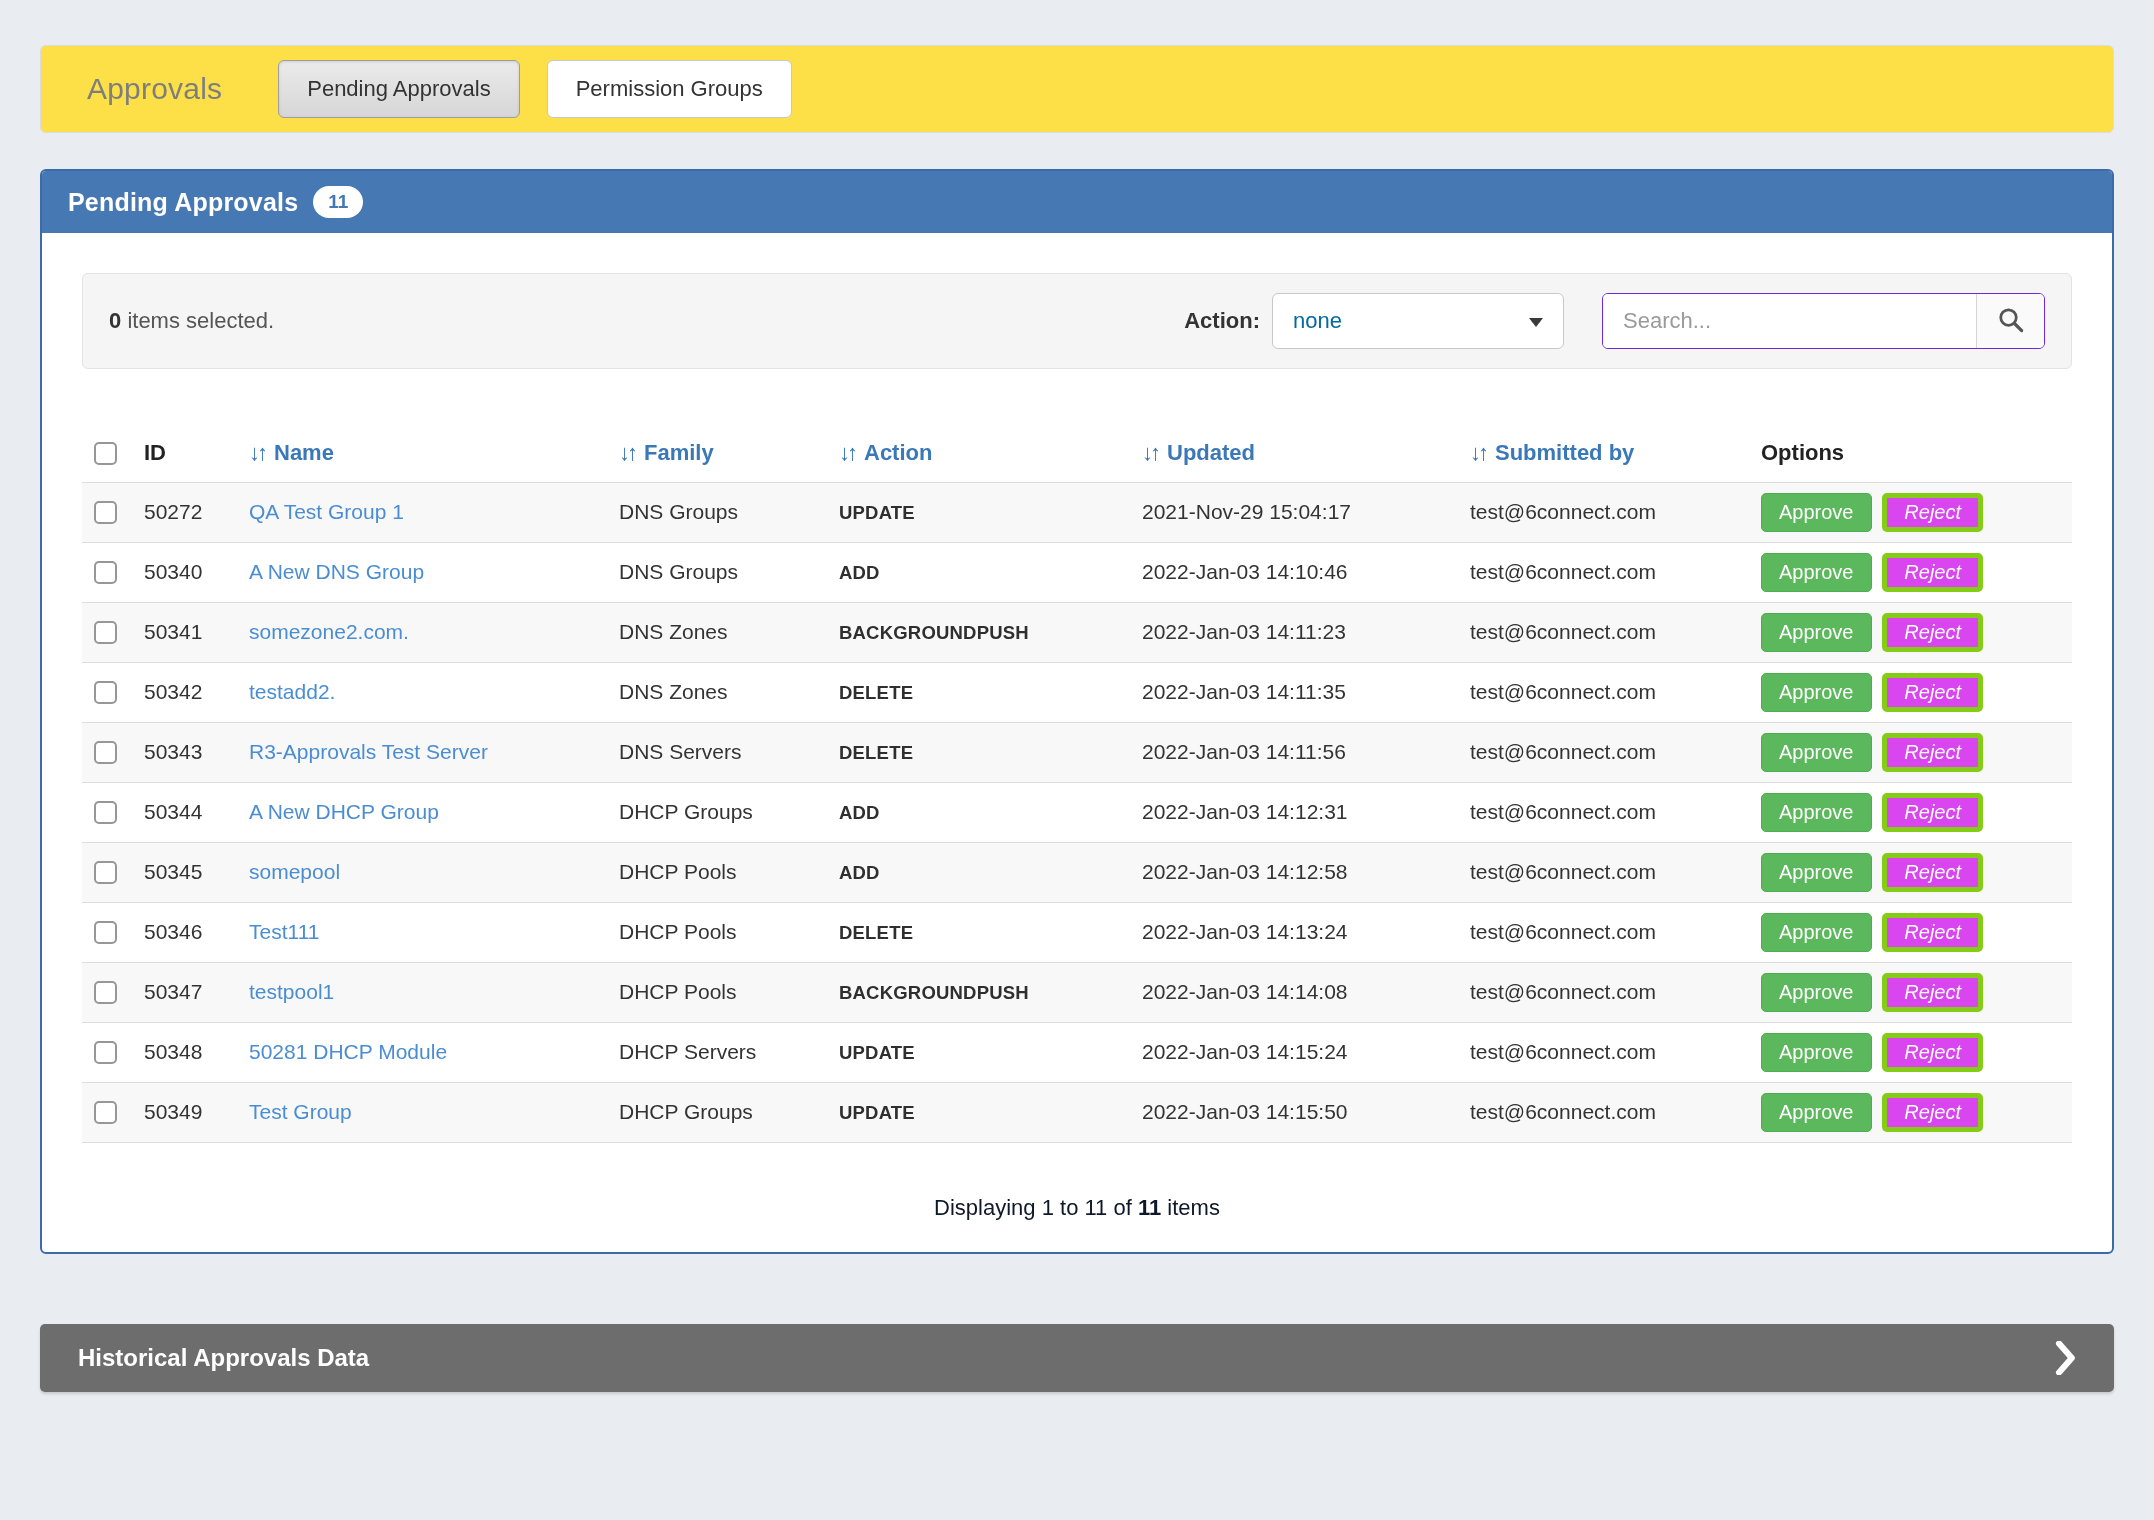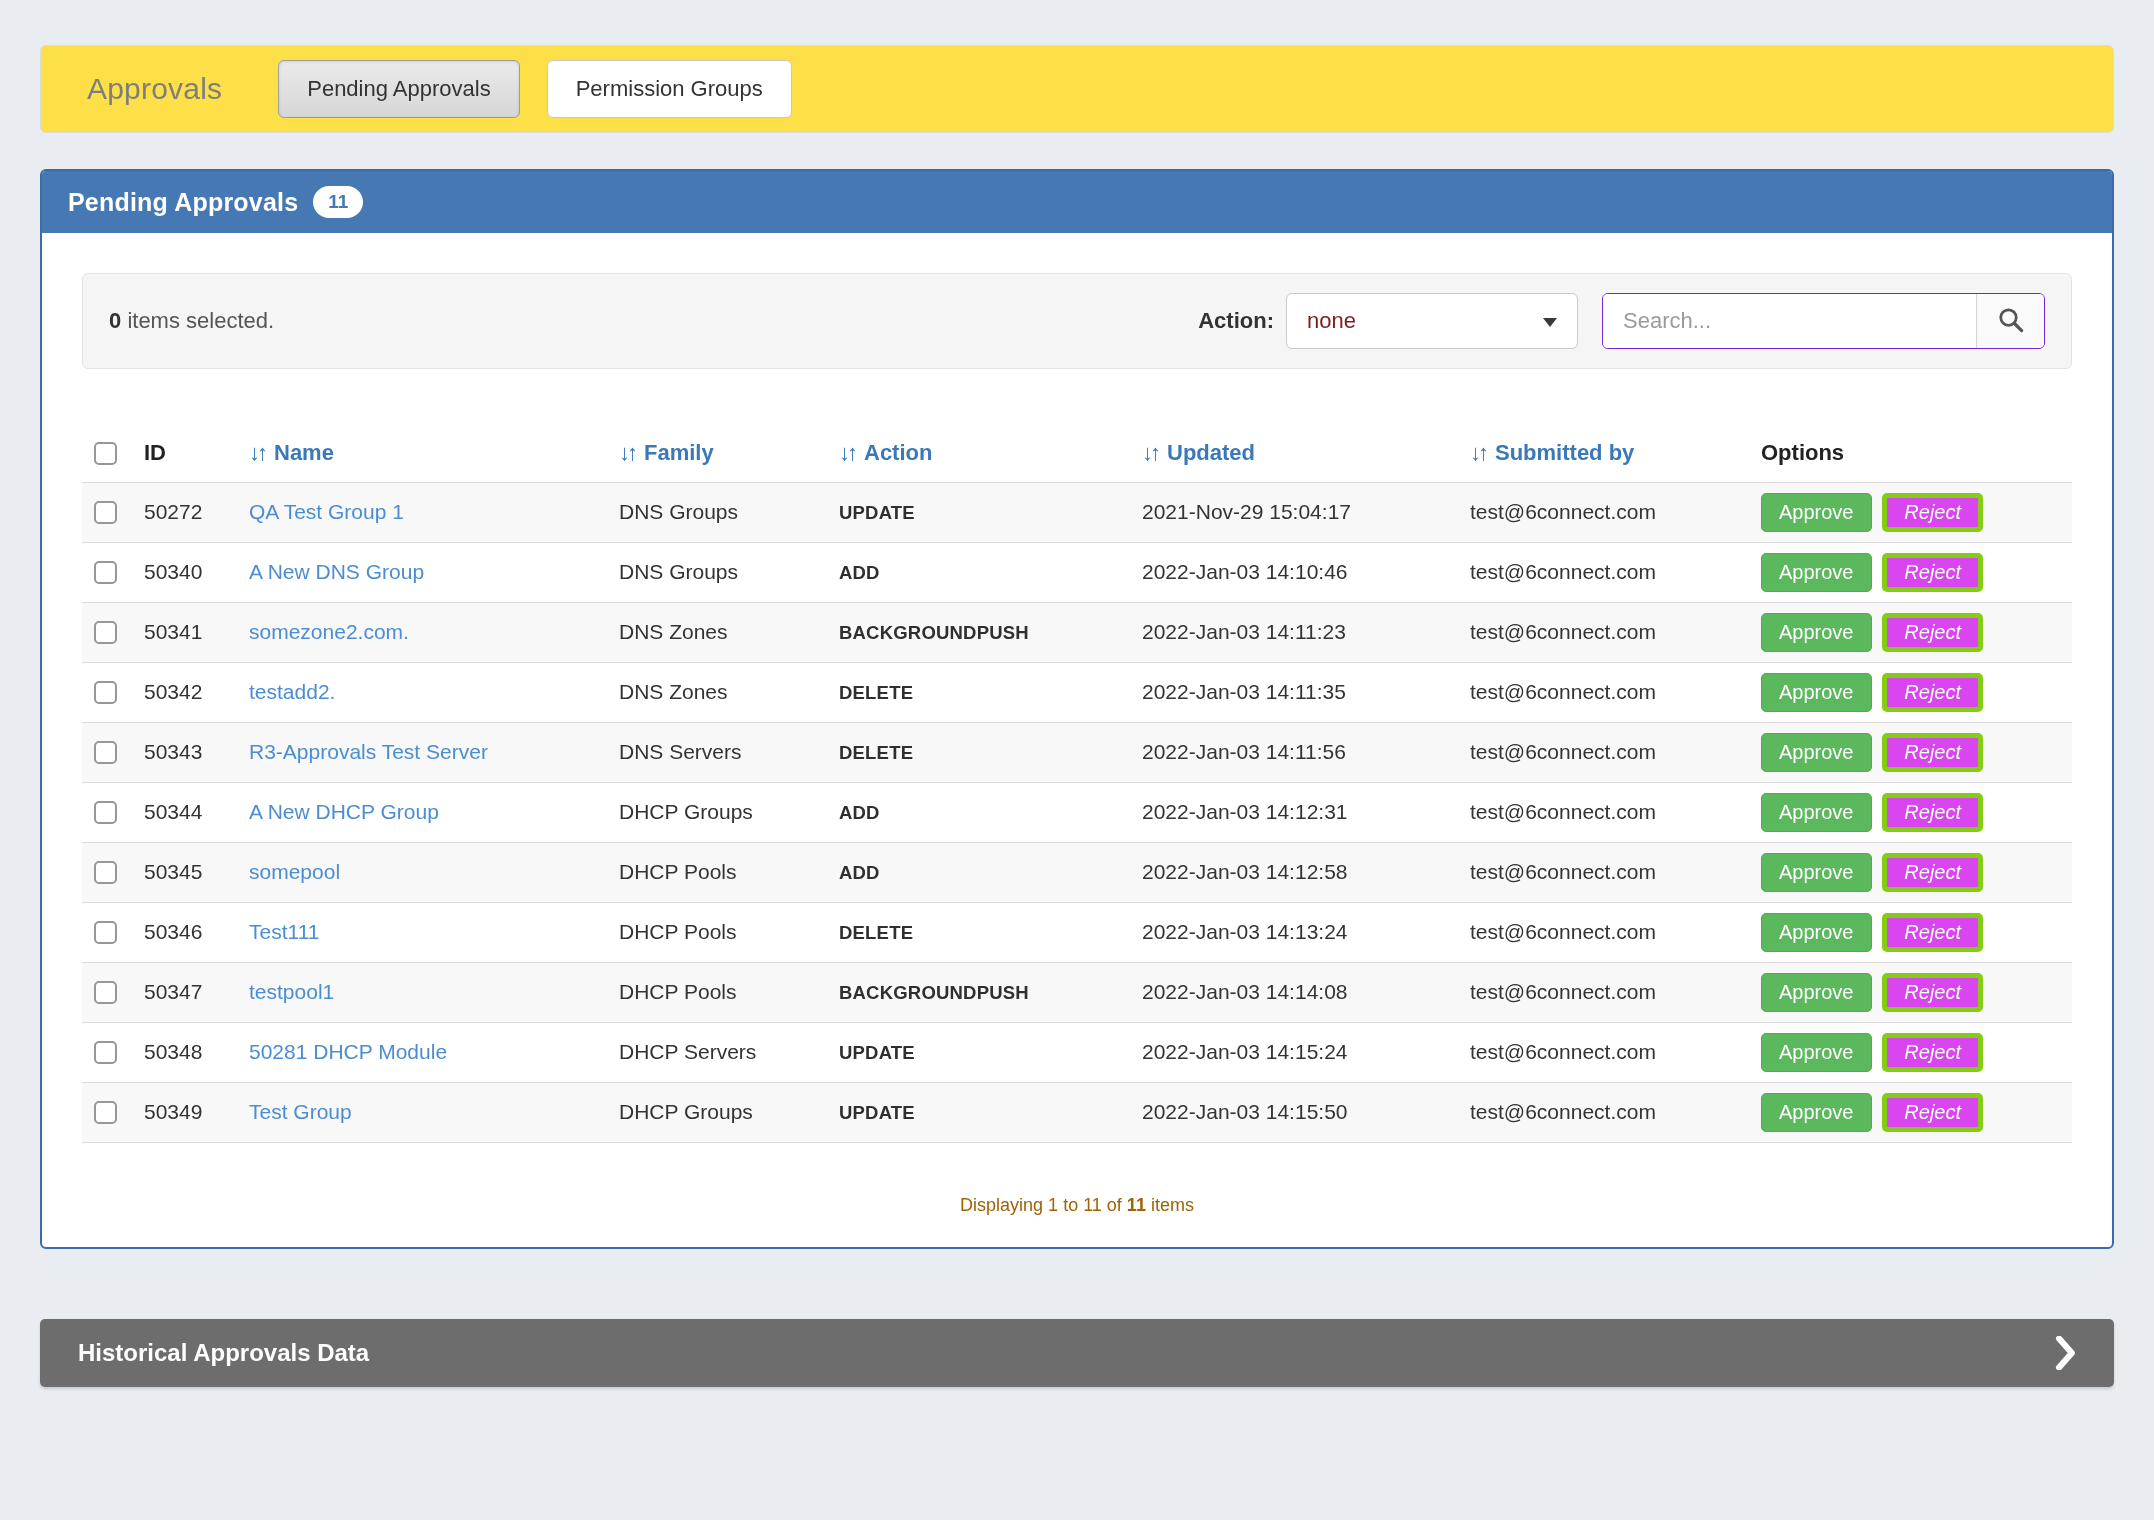--- a/index.html
+++ b/index.html
@@ -75,23 +75,23 @@
   .toolbar-right { margin-left: auto; display: flex; align-items: center; }
   .action-label { font-size: 22px; font-weight: bold; color: #333; margin-right: 12px; margin-left: 40px; }
   .action-select {
     position: relative;
     width: 292px; height: 56px;
     background: #fff;
     border: 1px solid #c9c9c9;
     border-radius: 6px;
     display: flex; align-items: center;
     padding: 0 20px;
-    font-size: 22px; color: #7f1d1d;
-    cursor: pointer;
-    margin-right: 24px;
+    font-size: 22px; color: #0369a1;
+    cursor: pointer;
+    margin-right: 38px;
   }
   .caret-down {
     position: absolute; right: 20px; top: 24px;
     width: 0; height: 0;
     border-left: 7px solid transparent;
     border-right: 7px solid transparent;
     border-top: 9px solid #3a3a3a;
   }
   .search-wrap {
     display: flex; align-items: stretch;
@@ -156,21 +156,21 @@
     height: 39px; padding: 0 17px;
     border-radius: 5px;
     cursor: pointer;
   }
   .btn-approve { background: #5cb85c; border: 1px solid #4cae4c; margin-right: 5px; }
   .btn-reject { background: #d946ef; border: 5px solid #84cc16; font-style: italic; }
 
   .table-footer {
     margin-top: 52px;
     text-align: center;
-    font-size: 18px; color: #a16207;
+    font-size: 22px; color: #0f172a;
   }
 
   
   .historical {
     margin-top: 70px;
     background: #6d6d6d;
     border-radius: 5px;
     height: 68px;
     display: flex; align-items: center;
     padding: 0 38px;

